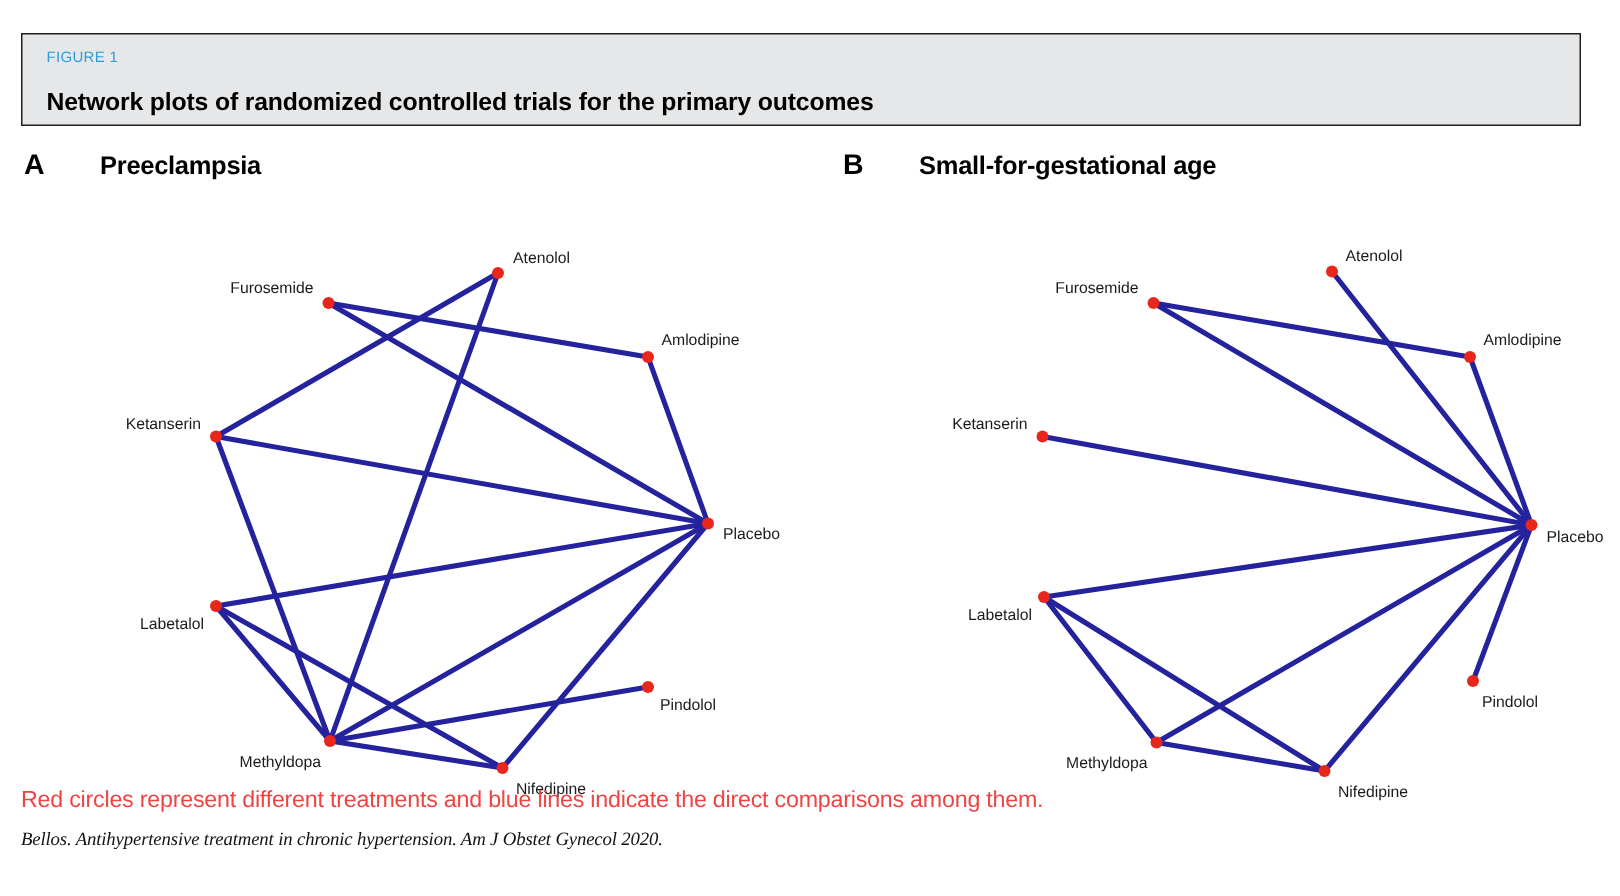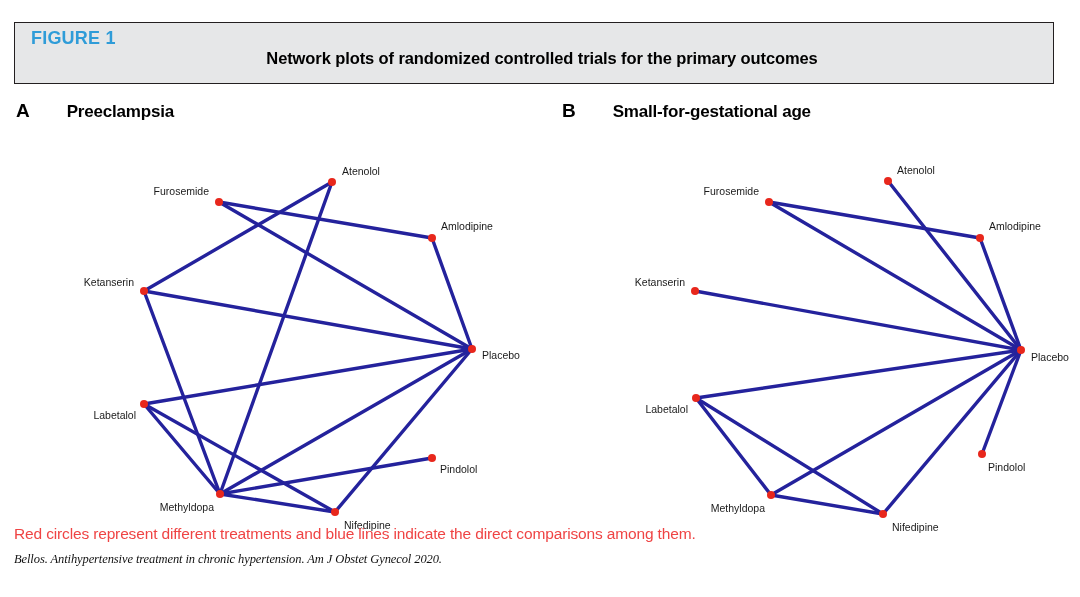--- a/index.html
+++ b/index.html
@@ -13,26 +13,26 @@
   .figure-wrap{position:relative;width:1080px;height:597px;}
 
   
   .fig-banner{
     position:absolute;left:14px;top:22px;width:1040px;height:62px;
     background:#e6e7e8;border:1.5px solid #231f20;
     box-sizing:border-box;
     padding:7px 0 0 16px;
   }
   .fig-number{
-    font-size:18px;font-weight:bold;color:#2f9cd8;
+    font-size:10px;font-weight:normal;color:#2f9cd8;
     letter-spacing:.2px;line-height:17px;
   }
   .fig-title{
     font-size:16.5px;font-weight:bold;color:#000;
-    line-height:22px;margin-top:0;letter-spacing:-.1px;text-align:center;
+    line-height:22px;margin-top:10px;letter-spacing:-.1px;
   }
 
   
   .panel-head{position:absolute;display:flex;align-items:baseline;gap:14px;}
   .panel-head.a{left:16px;top:100px;}
   .panel-head.b{left:562px;top:100px;}
   .panel-letter{font-size:19px;font-weight:bold;}
   .panel-name{font-size:17px;font-weight:bold;letter-spacing:-.2px;margin-left:23px;}
 
   

